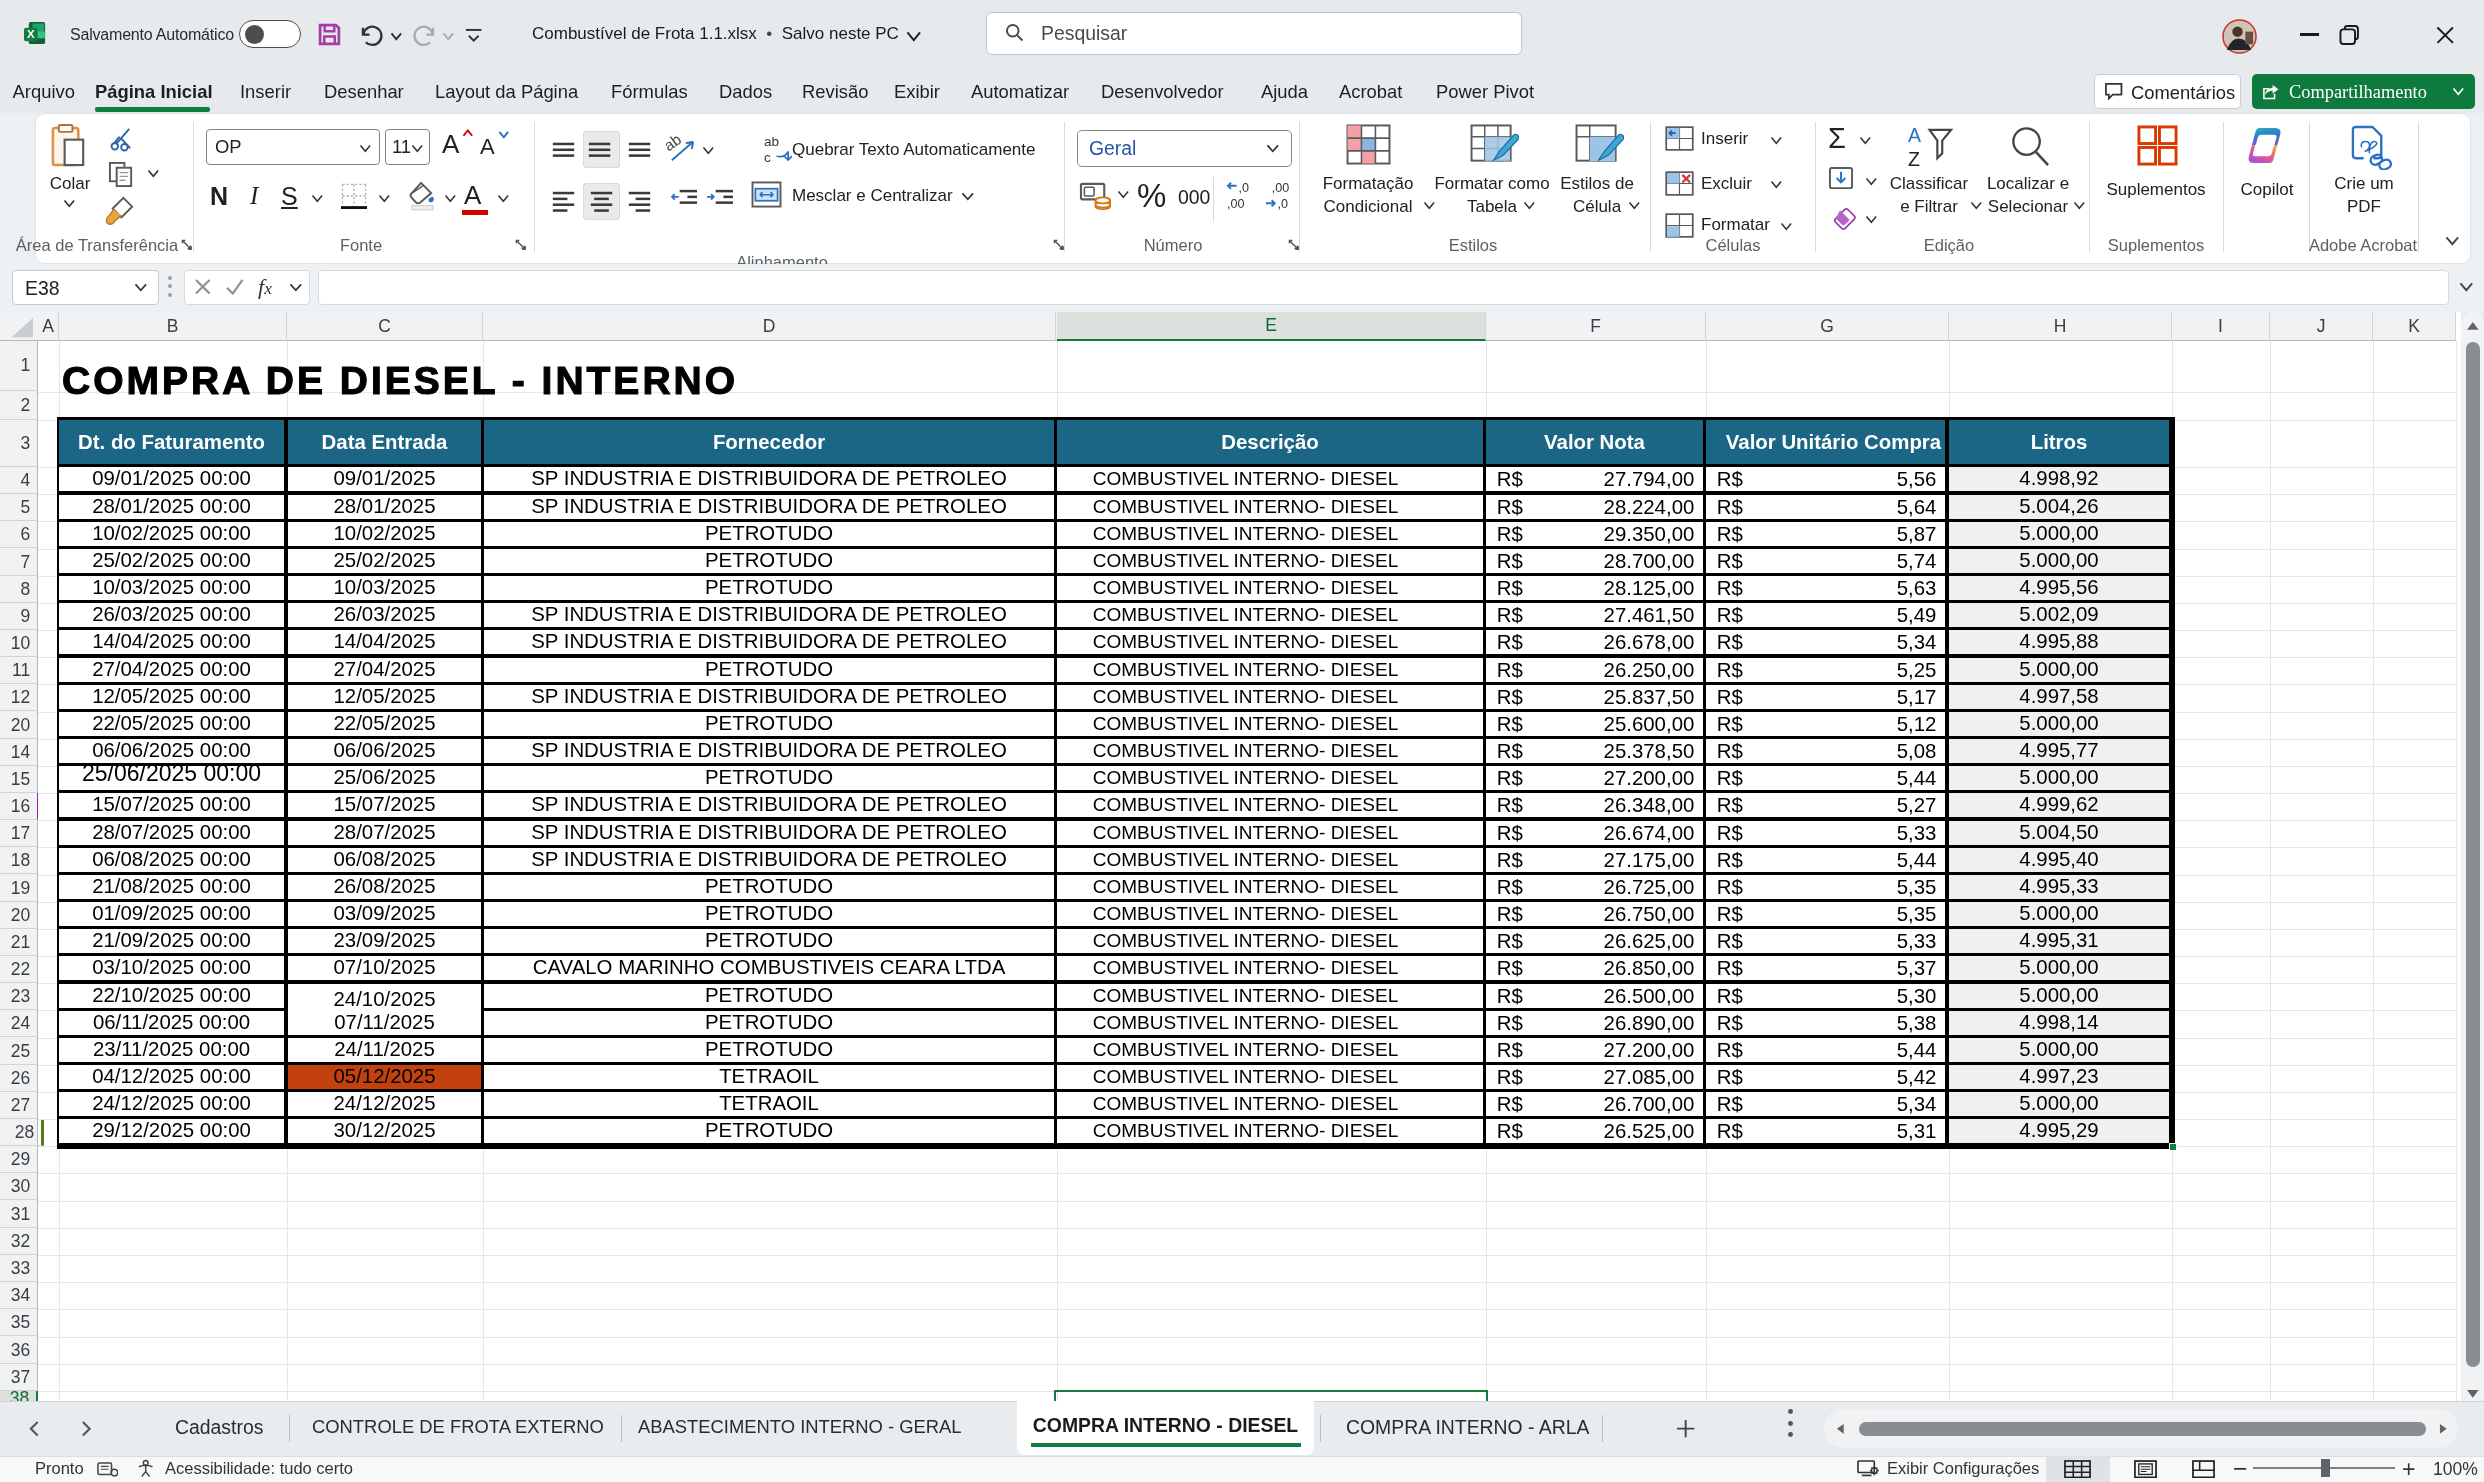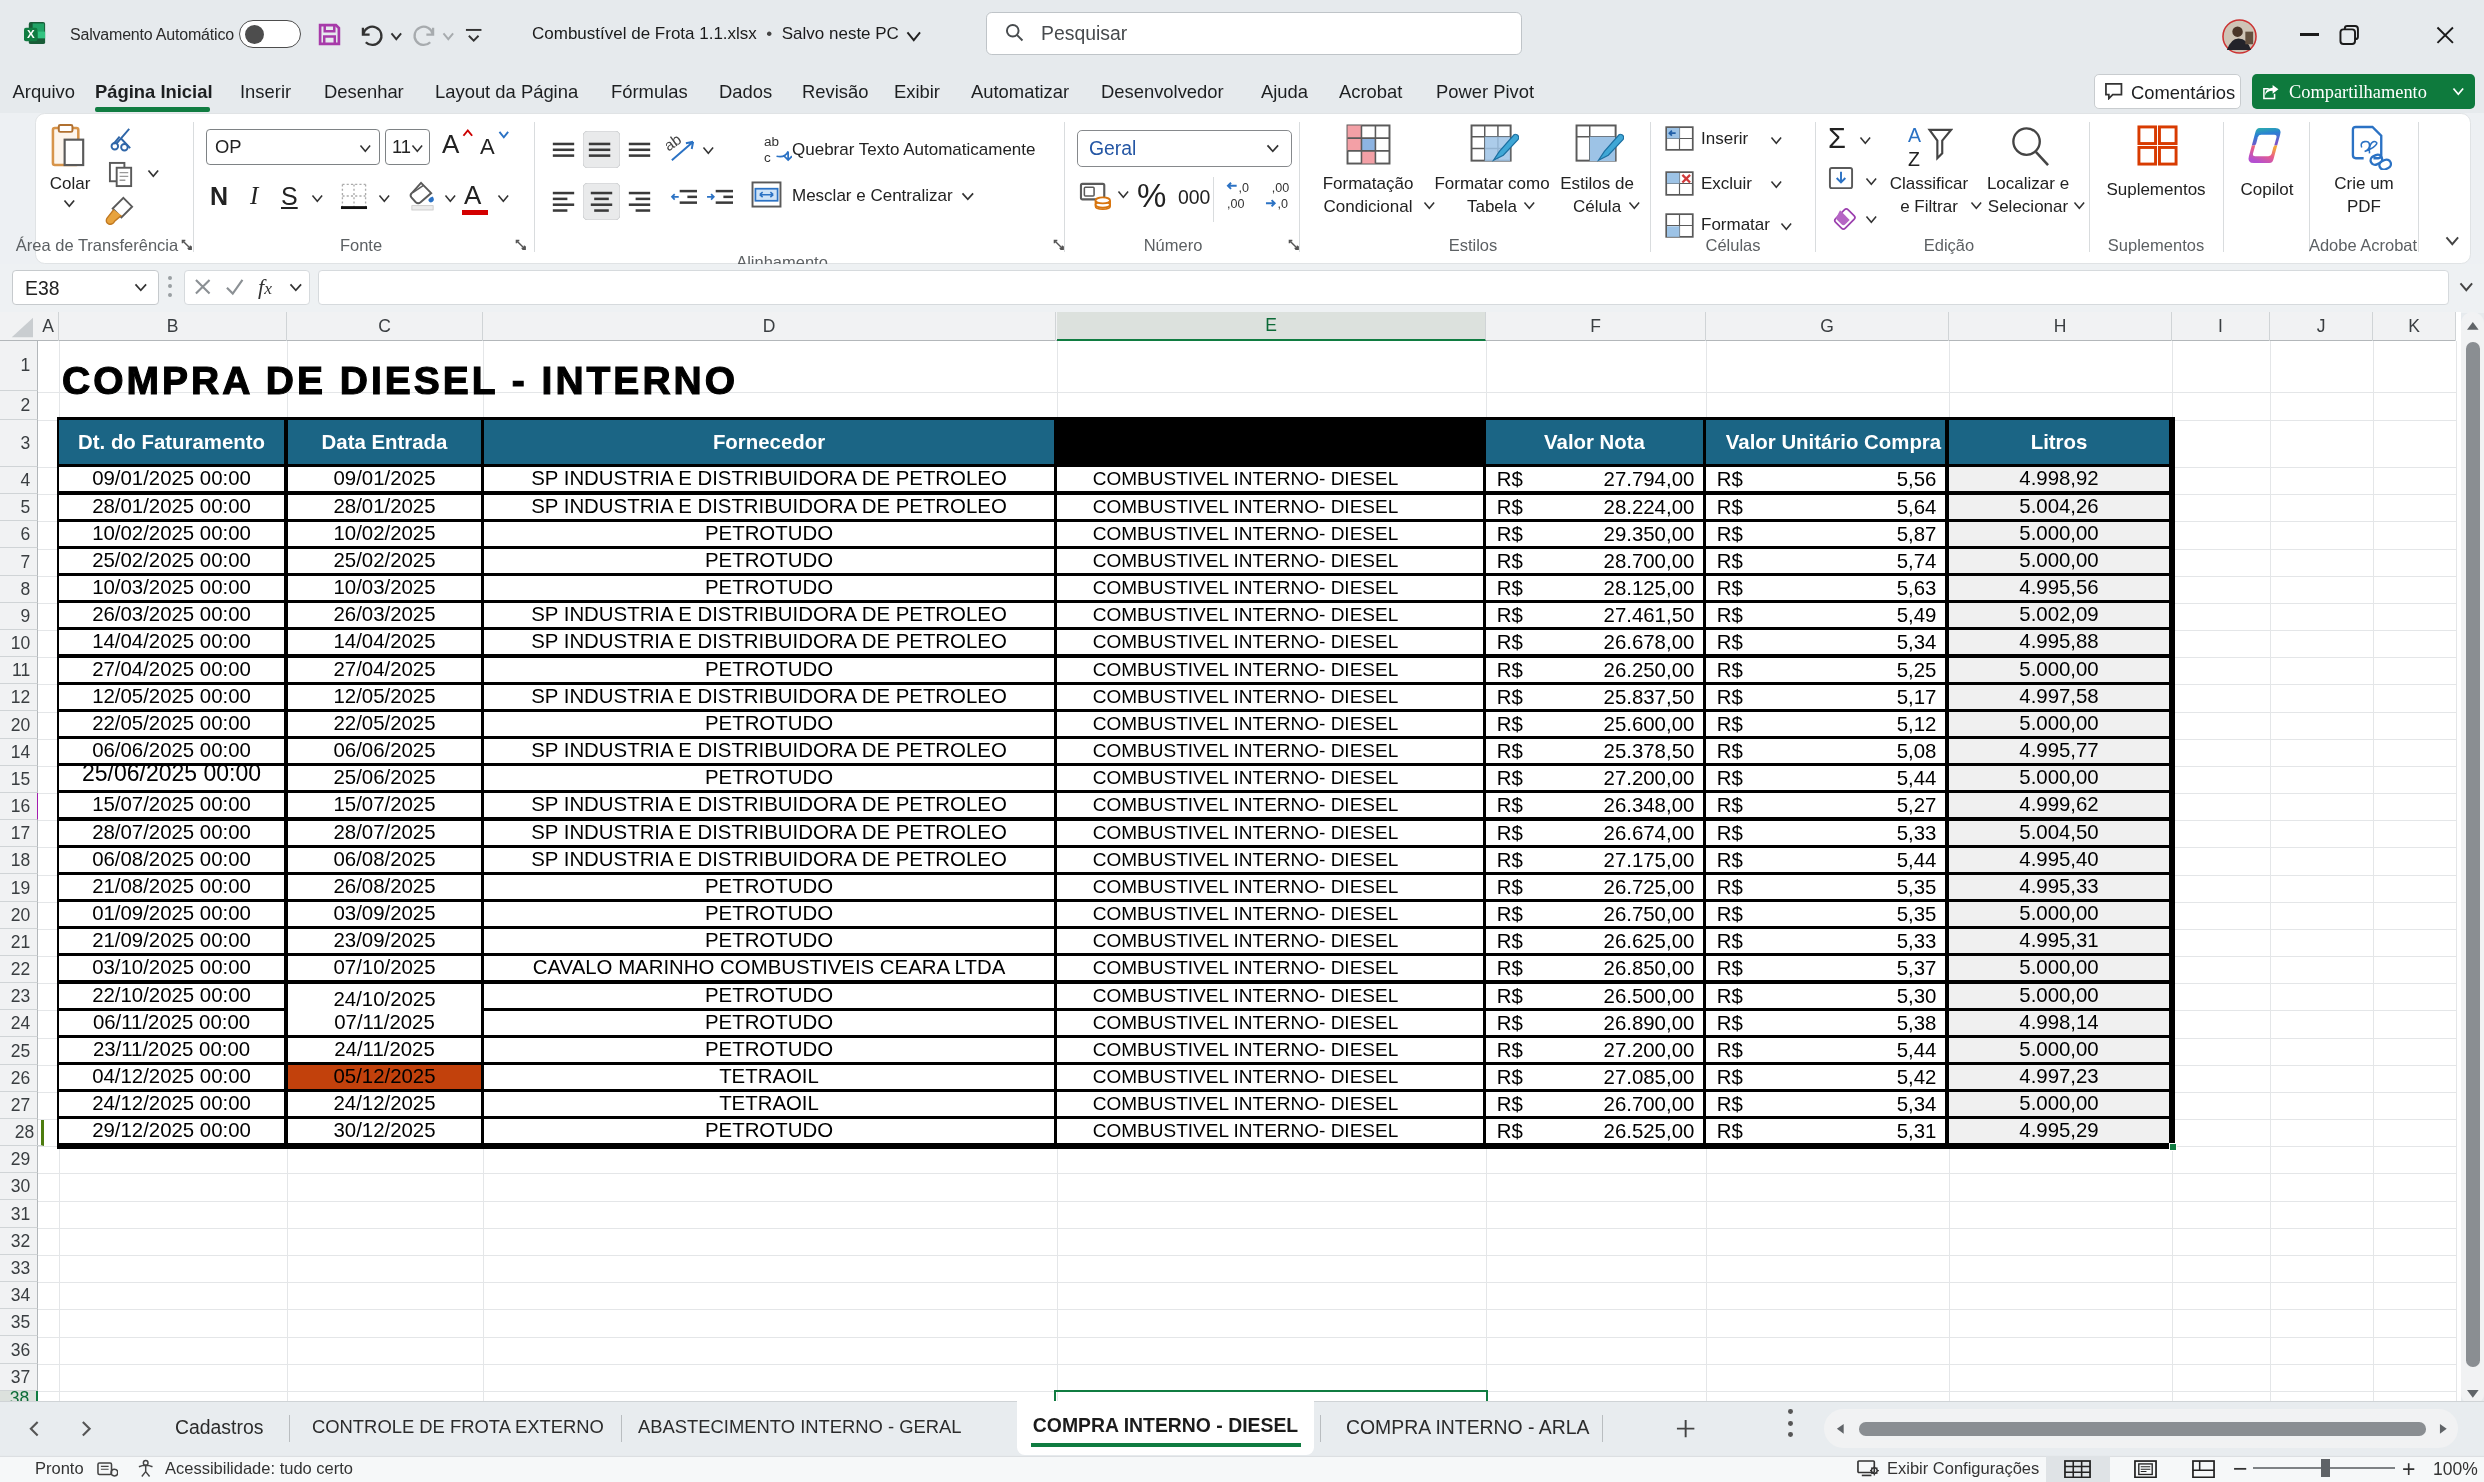--- a/index.html
+++ b/index.html
@@ -597,20 +597,21 @@
 <div class="abs" style="left:38px;top:970px;width:2418px;height:1px;background:#e4e6e8;"></div>
 <div class="abs" style="left:38px;top:997px;width:2418px;height:1px;background:#e4e6e8;"></div>
 <div class="abs" style="left:38px;top:1025px;width:2418px;height:1px;background:#e4e6e8;"></div>
 <div class="abs" style="left:38px;top:1052px;width:2418px;height:1px;background:#e4e6e8;"></div>
 <div class="abs" style="left:38px;top:1079px;width:2418px;height:1px;background:#e4e6e8;"></div>
 <div class="abs" style="left:62px;top:44px;width:1067px;height:49px;line-height:49px;font-size:39px;font-weight:700;color:#000;letter-spacing:3px;-webkit-text-stroke:1.1px #000;">COMPRA DE DIESEL - INTERNO</div>
 <div class="abs" style="left:57px;top:105px;width:2118px;height:732px;background:#000;"></div>
 <div class="cell ctr" style="left:59px;top:108px;width:225px;height:44px;background:#1b6585;color:#fff;font-weight:700;font-size:20.4px;">Dt. do Faturamento</div>
 <div class="cell ctr" style="left:288px;top:108px;width:193px;height:44px;background:#1b6585;color:#fff;font-weight:700;font-size:20.4px;">Data Entrada</div>
 <div class="cell ctr" style="left:484px;top:108px;width:570px;height:44px;background:#1b6585;color:#fff;font-weight:700;font-size:20.4px;">Fornecedor</div>
+<div class="cell ctr" style="left:1057px;top:108px;width:426px;height:44px;background:#1b6585;color:#fff;font-weight:700;font-size:20.4px;">Descrição</div>
 <div class="cell ctr" style="left:1486px;top:108px;width:217px;height:44px;background:#1b6585;color:#fff;font-weight:700;font-size:20.4px;">Valor Nota</div>
 <div class="cell ctr" style="left:1706px;top:108px;width:239px;height:44px;background:#1b6585;color:#fff;font-weight:700;font-size:20.4px;padding-left:16px;">Valor Unitário Compra</div>
 <div class="cell ctr" style="left:1949px;top:108px;width:220px;height:44px;background:#1b6585;color:#fff;font-weight:700;font-size:20.4px;">Litros</div>
 <div class="cell ctr" style="left:59px;top:155px;width:225px;height:24px;background:#fff;font-size:20.4px;color:#000;padding-bottom:1px;">09/01/2025 00:00</div>
 <div class="cell ctr" style="left:288px;top:155px;width:193px;height:24px;background:#fff;font-size:20.4px;color:#000;padding-bottom:1px;">09/01/2025</div>
 <div class="cell ctr" style="left:484px;top:155px;width:570px;height:24px;background:#fff;font-size:20.4px;color:#000;padding-bottom:1px;">SP INDUSTRIA E DISTRIBUIDORA DE PETROLEO</div>
 <div class="cell" style="left:1057px;top:155px;width:426px;height:24px;background:#fff;font-size:20.4px;color:#000;padding-bottom:1px;text-align:center;padding-right:49px;line-height:23px;font-size:19px;">COMBUSTIVEL INTERNO- DIESEL</div>
 <div class="cell" style="left:1486px;top:155px;width:217px;height:24px;background:#fff;font-size:20.4px;color:#000;padding-bottom:1px;">
       <span style="position:absolute;left:10.7px;top:calc(50% - 0.5px);transform:translateY(-50%);">R$</span>
       <span style="position:absolute;right:8.7px;top:calc(50% - 0.5px);transform:translateY(-50%);">27.794,00</span>

